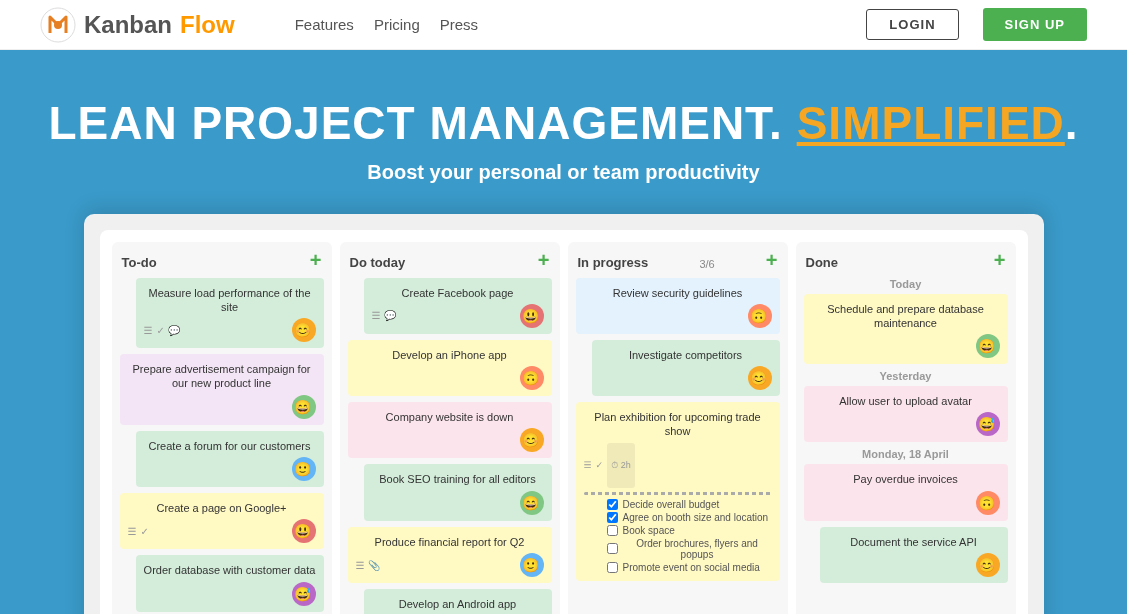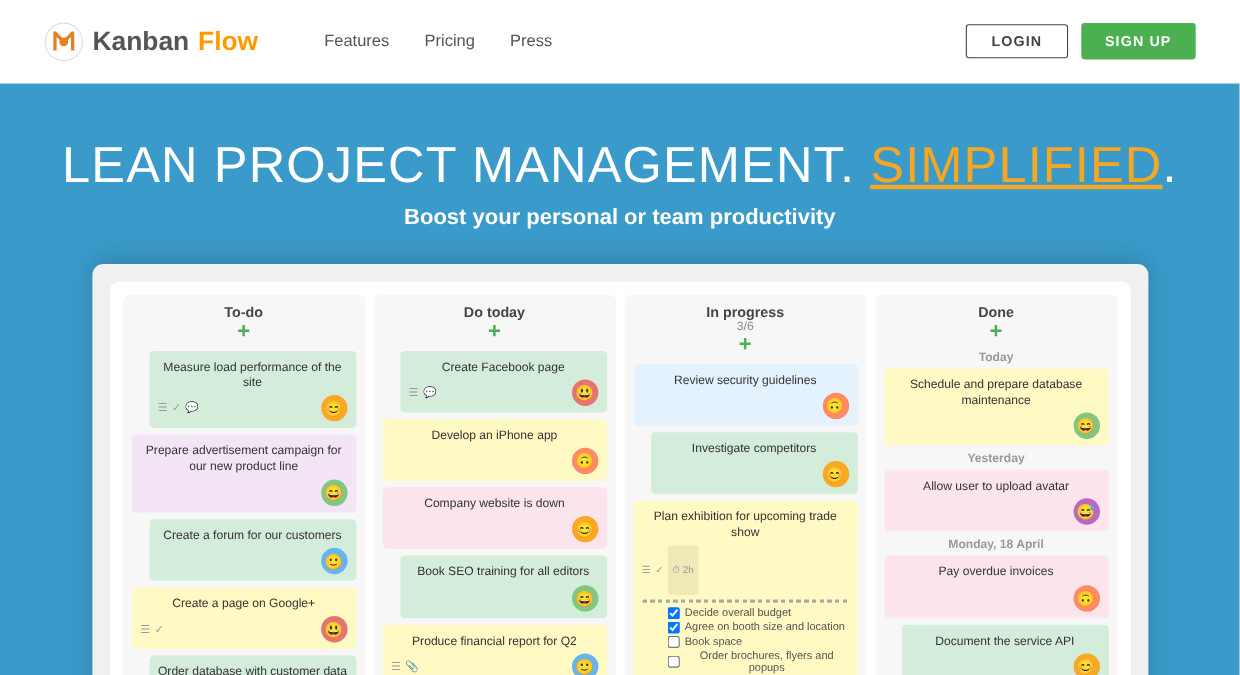--- a/index.html
+++ b/index.html
@@ -3,53 +3,53 @@
   <meta charset="utf-8">
   <style>
     * { margin: 0; padding: 0; box-sizing: border-box; }
     body { font-family: 'Arial', sans-serif; background: #fff; width: 1127px; }
 
     
     .navbar {
       display: flex;
       align-items: center;
       padding: 0 40px;
-      height: 76px;
+      height: 50px;
       background: #fff;
       border-bottom: 1px solid #eee;
     }
     .logo {
       display: flex;
       align-items: center;
       gap: 8px;
       font-size: 24px;
       font-weight: bold;
       color: #333;
     }
     .logo-icon {
       width: 36px;
       height: 36px;
     }
     .logo-kanban { color: #555; }
     .logo-flow { color: #f90; }
     .nav-links {
       display: flex;
-      gap: 32px;
+      gap: 20px;
       margin-left: 60px;
       list-style: none;
     }
     .nav-links a {
       text-decoration: none;
       color: #555;
       font-size: 15px;
     }
     .nav-buttons {
       margin-left: auto;
       display: flex;
-      gap: 12px;
+      gap: 24px;
       align-items: center;
     }
     .btn-login {
       border: 1.5px solid #444;
       background: #fff;
       color: #444;
       padding: 7px 22px;
       font-size: 13px;
       font-weight: bold;
       letter-spacing: 1px;
@@ -71,21 +71,21 @@
     
     .hero {
       background: #3a9ac9;
       padding: 48px 40px 0 40px;
       text-align: center;
       min-height: 554px;
     }
     .hero-title {
       color: #fff;
       font-size: 46px;
-      font-weight: 400;
+      font-weight: 700;
       letter-spacing: 1px;
       line-height: 1.1;
       margin-bottom: 12px;
     }
     .hero-title .simplified {
       color: #f5a623;
       text-decoration: underline;
       text-decoration-color: #f5a623;
     }
     .hero-subtitle {
@@ -119,24 +119,23 @@
       flex: 1;
       background: #f7f7f7;
       border-radius: 6px;
       padding: 8px;
       min-width: 0;
     }
 
     .column-header {
       display: flex;
       justify-content: space-between;
-      align-items: center;
+      align-items: flex-end;
       margin-bottom: 8px;
       padding: 0 2px;
-      flex-direction: column;
     }
     .column-title {
       font-size: 13px;
       font-weight: bold;
       color: #444;
     }
     .column-count {
       font-size: 11px;
       color: #888;
     }

